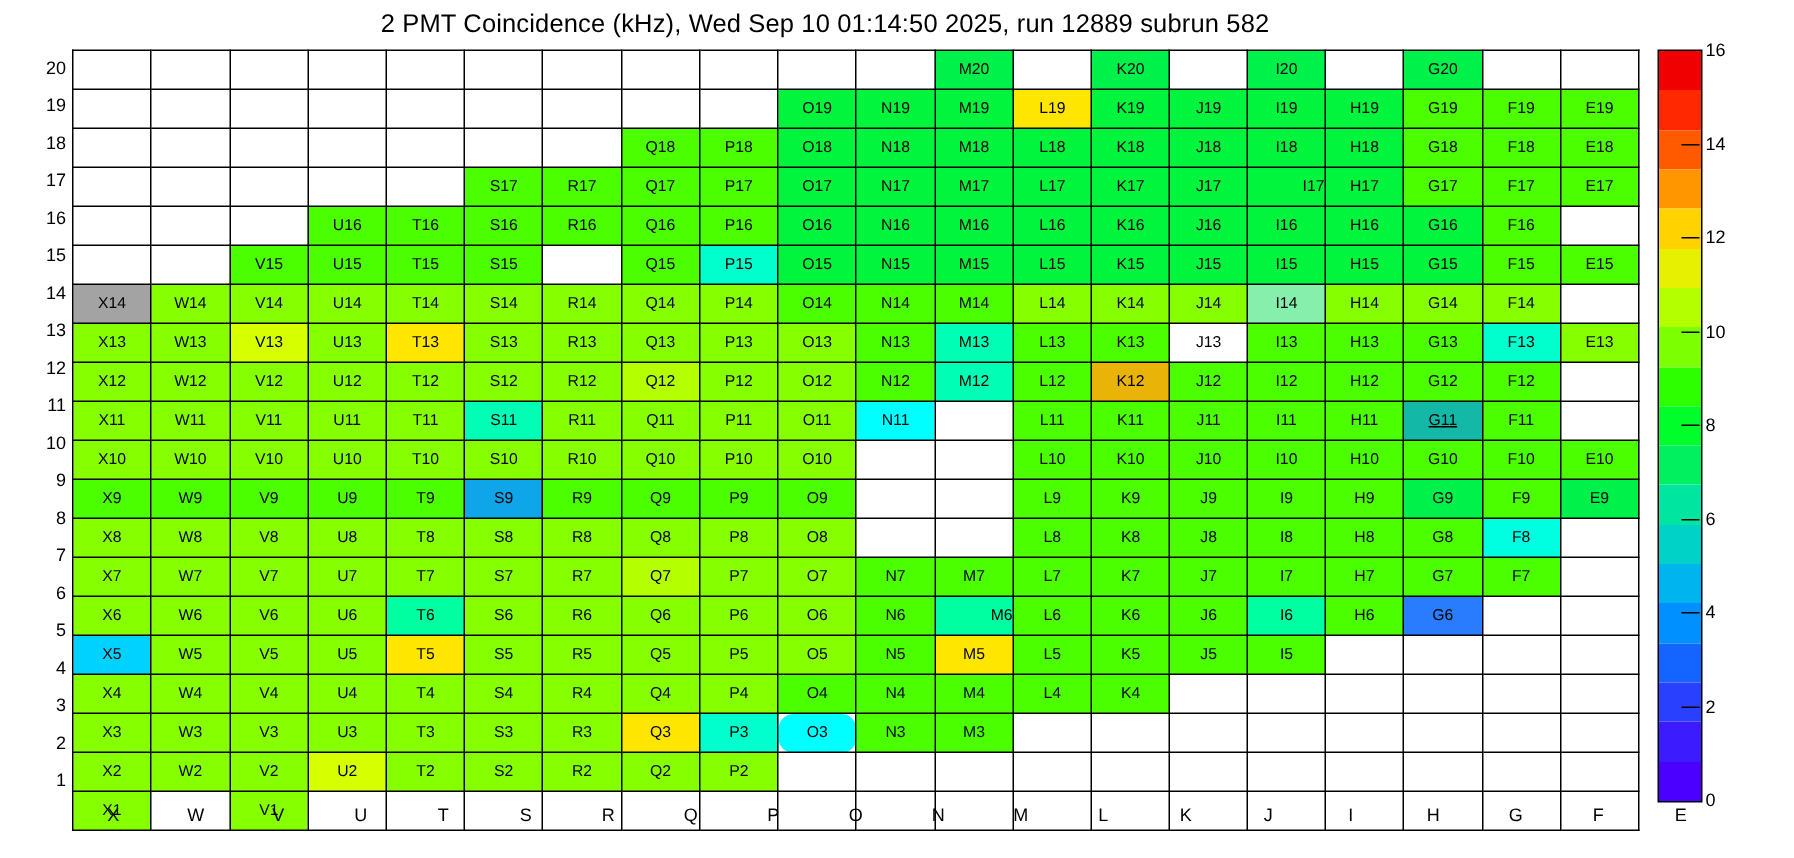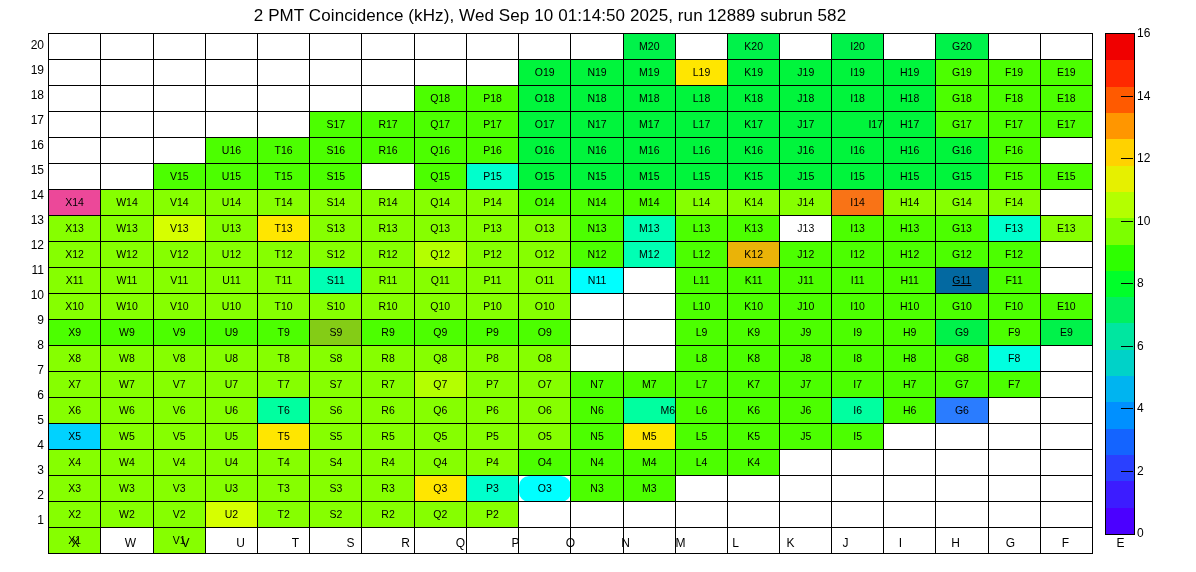--- a/index.html
+++ b/index.html
@@ -193,36 +193,36 @@
             <td style="background: rgb(0, 245, 60);">L15</td>
             <td style="background: rgb(0, 245, 60);">K15</td>
             <td style="background: rgb(0, 245, 60);">J15</td>
             <td style="background: rgb(0, 245, 60);">I15</td>
             <td style="background: rgb(0, 245, 60);">H15</td>
             <td style="background: rgb(0, 245, 60);">G15</td>
             <td style="background: rgb(76, 255, 0);">F15</td>
             <td style="background: rgb(76, 255, 0);">E15</td>
           </tr>
           <tr>
-            <td style="background: #ec4899; text-align: center;">X14</td>
+            <td style="background: #a3a3a3; text-align: center;">X14</td>
             <td style="background: rgb(134, 255, 0);">W14</td>
             <td style="background: rgb(134, 255, 0);">V14</td>
             <td style="background: rgb(134, 255, 0);">U14</td>
             <td style="background: rgb(134, 255, 0);">T14</td>
             <td style="background: rgb(134, 255, 0);">S14</td>
             <td style="background: rgb(134, 255, 0);">R14</td>
             <td style="background: rgb(134, 255, 0);">Q14</td>
             <td style="background: rgb(134, 255, 0);">P14</td>
             <td style="background: rgb(76, 255, 0);">O14</td>
             <td style="background: rgb(76, 255, 0);">N14</td>
             <td style="background: rgb(76, 255, 0);">M14</td>
             <td style="background: rgb(134, 255, 0);">L14</td>
             <td style="background: rgb(134, 255, 0);">K14</td>
             <td style="background: rgb(134, 255, 0);">J14</td>
-            <td style="background: #f97316; margin-top: 40px;">I14</td>
+            <td style="background: #86efac; margin-top: 40px;">I14</td>
             <td style="background: rgb(134, 255, 0);">H14</td>
             <td style="background: rgb(134, 255, 0);">G14</td>
             <td style="background: rgb(134, 255, 0);">F14</td>
             <td class="empty"></td>
           </tr>
           <tr>
             <td style="background: rgb(134, 255, 0);">X13</td>
             <td style="background: rgb(134, 255, 0);">W13</td>
             <td style="background: rgb(214, 255, 0);">V13</td>
             <td style="background: rgb(134, 255, 0);">U13</td>
@@ -276,21 +276,21 @@
             <td style="background: rgb(134, 255, 0);">Q11</td>
             <td style="background: rgb(134, 255, 0);">P11</td>
             <td style="background: rgb(134, 255, 0);">O11</td>
             <td style="background: rgb(0, 255, 255);">N11</td>
             <td class="empty"></td>
             <td style="background: rgb(76, 255, 0);">L11</td>
             <td style="background: rgb(76, 255, 0);">K11</td>
             <td style="background: rgb(76, 255, 0);">J11</td>
             <td style="background: rgb(76, 255, 0);">I11</td>
             <td style="background: rgb(76, 255, 0);">H11</td>
-            <td style="background: #0369a1; text-decoration: underline;">G11</td>
+            <td style="background: #14b8a6; text-decoration: underline;">G11</td>
             <td style="background: rgb(76, 255, 0);">F11</td>
             <td class="empty"></td>
           </tr>
           <tr>
             <td style="background: rgb(134, 255, 0);">X10</td>
             <td style="background: rgb(134, 255, 0);">W10</td>
             <td style="background: rgb(134, 255, 0);">V10</td>
             <td style="background: rgb(134, 255, 0);">U10</td>
             <td style="background: rgb(134, 255, 0);">T10</td>
             <td style="background: rgb(134, 255, 0);">S10</td>
@@ -308,21 +308,21 @@
             <td style="background: rgb(76, 255, 0);">G10</td>
             <td style="background: rgb(76, 255, 0);">F10</td>
             <td style="background: rgb(76, 255, 0);">E10</td>
           </tr>
           <tr>
             <td style="background: rgb(76, 255, 0);">X9</td>
             <td style="background: rgb(76, 255, 0);">W9</td>
             <td style="background: rgb(76, 255, 0);">V9</td>
             <td style="background: rgb(76, 255, 0);">U9</td>
             <td style="background: rgb(76, 255, 0);">T9</td>
-            <td style="background: #84cc16;">S9</td>
+            <td style="background: #0ea5e9;">S9</td>
             <td style="background: rgb(76, 255, 0);">R9</td>
             <td style="background: rgb(76, 255, 0);">Q9</td>
             <td style="background: rgb(76, 255, 0);">P9</td>
             <td style="background: rgb(76, 255, 0);">O9</td>
             <td class="empty"></td>
             <td class="empty"></td>
             <td style="background: rgb(76, 255, 0);">L9</td>
             <td style="background: rgb(76, 255, 0);">K9</td>
             <td style="background: rgb(76, 255, 0);">J9</td>
             <td style="background: rgb(76, 255, 0);">I9</td>

